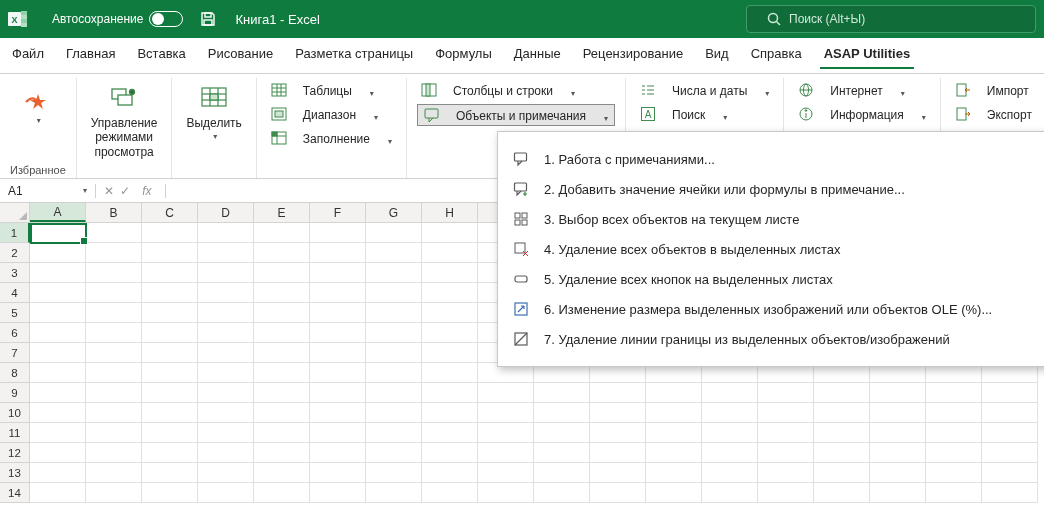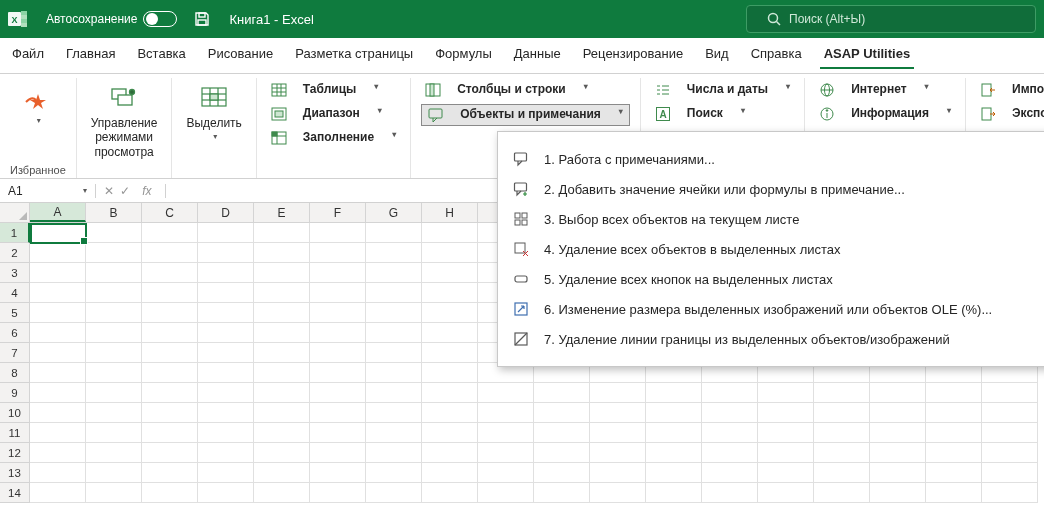--- a/index.html
+++ b/index.html
@@ -1,35 +1,35 @@
 <!DOCTYPE html>
 <html><head>
 <meta charset="utf-8">
 <style>
 * { margin:0; padding:0; box-sizing:border-box; font-family:"Segoe UI",sans-serif; }
 body { width:1044px; height:515px; background:#fff; overflow:hidden; font-size:12px; color:#262626; }
 .titlebar { height:38px; background:#0f7b3e; display:flex; align-items:center; color:#fff; padding:0 6px; }
 .title-left { display:flex; align-items:center; gap:6px; }
 .excel-icon { width:24px; height:24px; display:flex; align-items:center; justify-content:center; }
-.autosave { display:flex; align-items:center; gap:6px; margin-left:10px; }
+.autosave { display:flex; align-items:center; gap:6px; margin-left:16px; }
 .autosave-toggle { width:34px; height:16px; border:1px solid #fff; border-radius:10px; position:relative; }
 .autosave-toggle::after { content:""; position:absolute; left:2px; top:1px; width:12px; height:12px; border-radius:50%; background:#fff; }
 .qab-save { width:18px; height:18px; margin-left:10px; }
 .title-text { margin-left:12px; font-size:13px; }
 .searchbox { position:absolute; right:8px; top:5px; width:290px; height:28px; background:#106d3a; border:1px solid #3e9c65; border-radius:4px; display:flex; align-items:center; padding:0 20px; color:#cfe8d8; gap:8px; }
 .tabs { height:36px; border-bottom:1px solid #d1d1d1; display:flex; align-items:flex-start; padding:0 8px; gap:14px; font-size:13px; }
 .tab { padding:8px 4px; cursor:pointer; }
 .tab.active { font-weight:700; border-bottom:2px solid #0f7b3e; padding-bottom:6px; }
 .ribbon { height:105px; background:#fff; border-bottom:1px solid #d1d1d1; display:flex; padding:4px 0 0 0; }
 .ribbon-group { padding:2px 10px 2px 10px; display:flex; flex-direction:column; align-items:center; justify-content:space-between; border-right:1px solid #e5e5e5; }
 .ribbon-group.no-border { border-right:none; }
 .group-label { font-size:11px; color:#4e4e4e; margin-top:2px; }
 .big-btn { display:flex; flex-direction:column; align-items:center; gap:2px; padding:2px 4px; cursor:pointer; text-align:center; line-height:1.2; font-size:12px; }
 .big-icon { width:32px; height:32px; display:flex; align-items:center; justify-content:center; }
-.small-row { display:flex; align-items:flex-start; gap:16px; cursor:pointer; font-size:12px; padding:2px 4px; white-space:nowrap;font-weight:bold; }
+.small-row { display:flex; align-items:flex-end; gap:16px; cursor:pointer; font-size:12px; padding:2px 4px; white-space:nowrap; }
 .small-icon { width:16px; height:16px; flex:none; }
 .stack { display:flex; flex-direction:column; gap:4px; align-items:flex-start; }
 .dd-caret { font-size:8px; color:#5a5a5a; margin-left:2px; }
 .btn-dropdown-active { border:1px solid #8a8a8a; background:#e5e5e5; padding:2px 6px; }
 .formula-bar { height:24px; border-bottom:1px solid #d1d1d1; display:flex; align-items:center; font-size:12px; }
 .namebox { width:96px; border-right:1px solid #d1d1d1; display:flex; align-items:center; padding:0 8px; justify-content:space-between; }
 .fx-controls { display:flex; align-items:center; gap:6px; padding:0 8px; border-right:1px solid #d1d1d1; color:#969696; }
 .fx-label { font-style:italic; padding:0 6px; }
 .sheet { position:relative; }
 .col-headers { display:flex; height:20px; background:#f3f2f1; border-bottom:1px solid #d4d4d4; }

